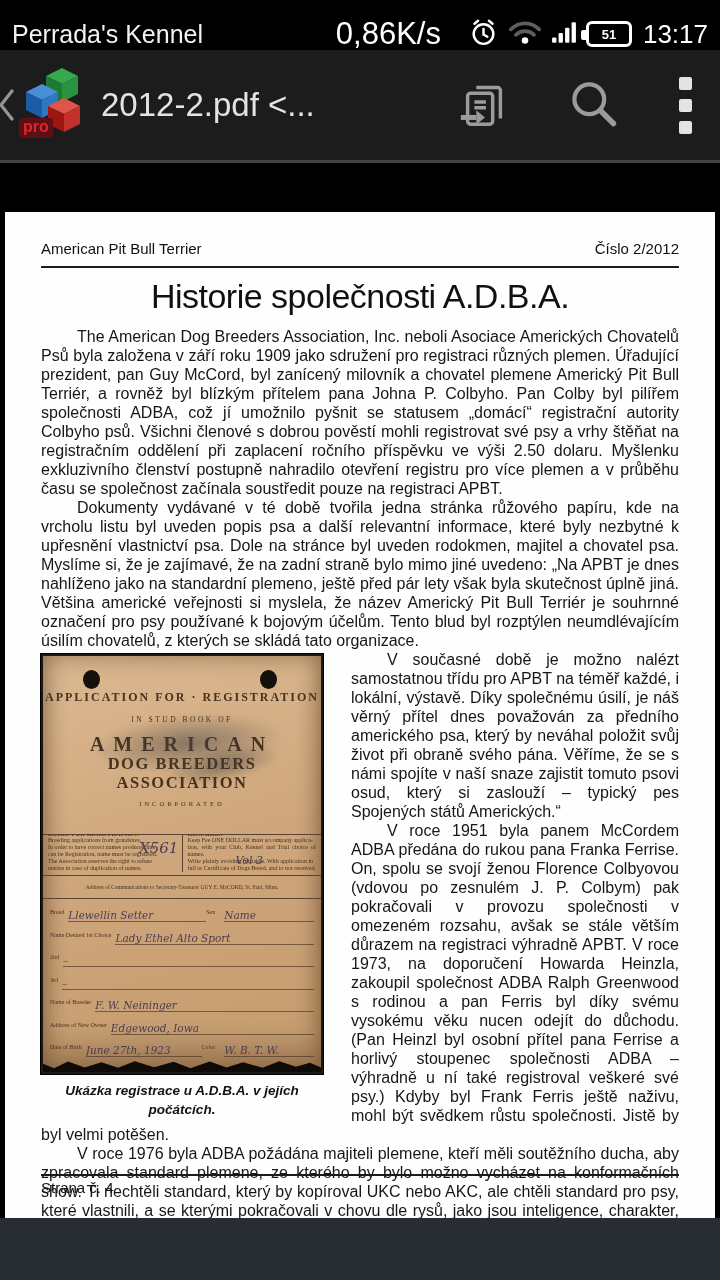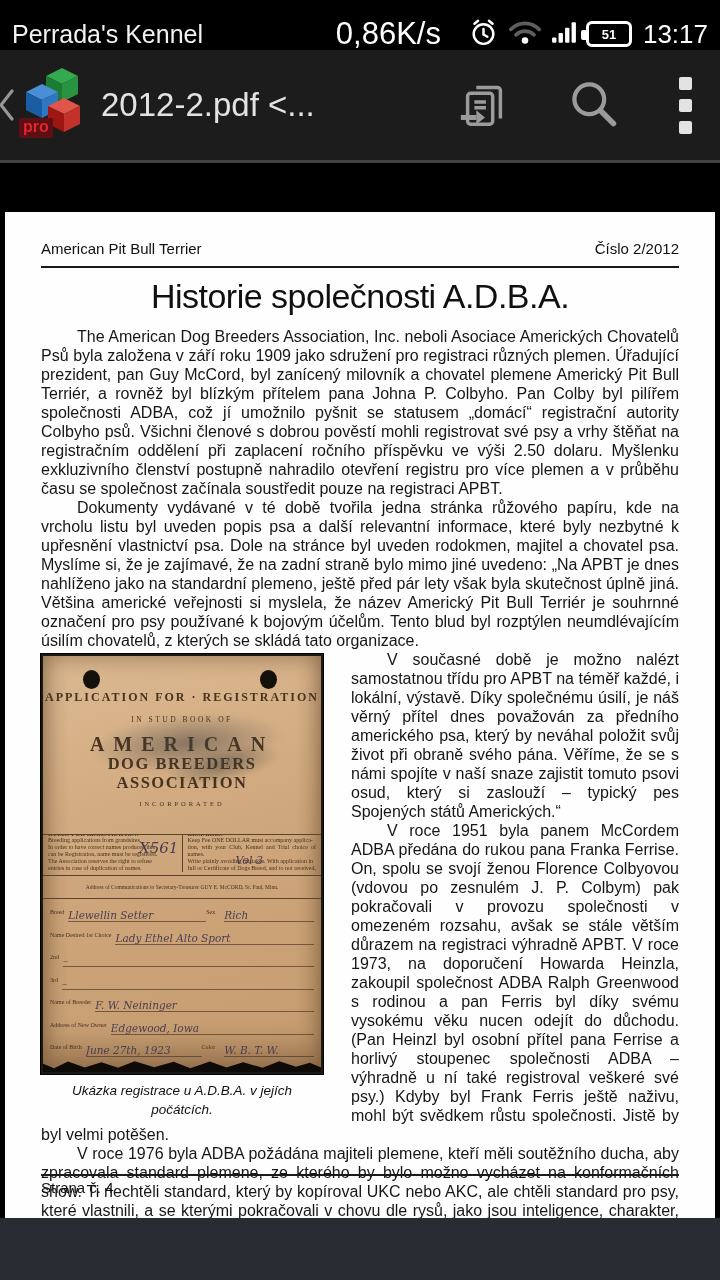--- a/index.html
+++ b/index.html
@@ -109,21 +109,21 @@
     border-bottom:1px solid rgba(70,50,31,.65);
   }
   .doc-fval.v2 { flex:0 0 34%; margin-left:5px; }
   .doc-frow .doc-flabel:empty, .doc-frow .doc-fval:empty { display:none; }
   .torn {
     position:absolute; left:0; right:0; bottom:0; height:15px; background:#0d0a08;
     clip-path:polygon(0 100%,0 45%,4% 75%,9% 30%,15% 70%,21% 35%,27% 72%,33% 28%,40% 68%,47% 32%,53% 75%,60% 30%,66% 70%,72% 35%,79% 72%,85% 28%,91% 65%,96% 38%,100% 70%,100% 100%);
   }
   .fig-caption {
     width:282px; margin-top:7px; text-align:center; font-size:13.5px;
-    font-style:italic; font-weight:normal; color:#111;
+    font-style:italic; font-weight:bold; color:#111;
   }
   .pdf-footer {
     position:absolute; left:36px; right:36px; bottom:22px;
     border-top:2px solid #1a1a1a; padding-top:3px; font-size:15px; color:#111;
   }
 
   .nav-area { position:absolute; top:1218px; left:0; width:720px; height:62px; background:#282c33; }
 </style>
 </head>
 <body>
@@ -262,21 +262,21 @@
           </div>
 
           <div class="doc-address">Address of Communications to Secretary-Treasurer GUY E. McCORD, St. Paul, Minn.</div>
 
           <div class="doc-form">
 
               <div class="doc-frow">
                 <span class="doc-flabel">Breed</span>
                 <span class="doc-fval hand">Llewellin Setter</span>
                 <span class="doc-flabel">Sex</span>
-                <span class="doc-fval hand v2">Rich</span>
+                <span class="doc-fval hand v2">Name</span>
               </div>
 
               <div class="doc-frow">
                 <span class="doc-flabel">Name Desired   1st Choice</span>
                 <span class="doc-fval hand">Lady Ethel Alto Sport</span>
 
               </div>
 
               <div class="doc-frow">
                 <span class="doc-flabel">2nd</span>

